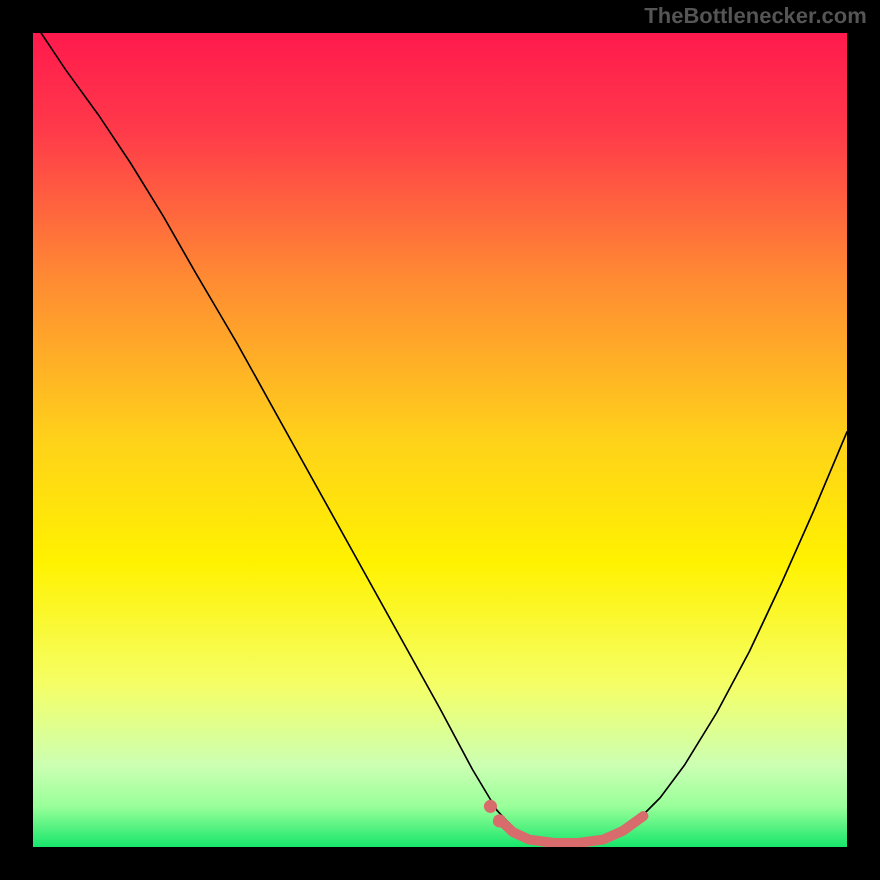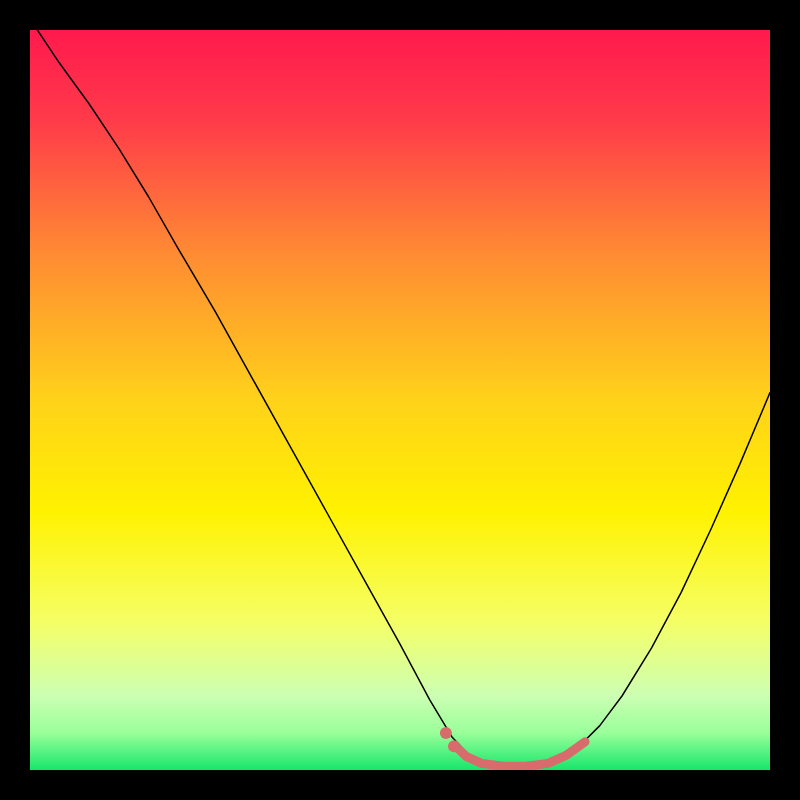--- a/index.html
+++ b/index.html
@@ -37,20 +37,21 @@
     inset: 0;
     width: 100%;
     height: 100%;
     overflow: visible;
   }
 </style>
 </head>
 <body>
 
 <div class="container">
+  <div class="watermark">TheBottlenecker.com</div>
 
   <div class="plot-area">
     <svg class="gradient" viewBox="0 0 100 100" preserveAspectRatio="none">
       <defs>
         <linearGradient id="bg-grad" x1="0" y1="0" x2="0" y2="1">
             <stop offset="0%" stop-color="#ff1a4d"></stop>
             <stop offset="12%" stop-color="#ff3a4a"></stop>
             <stop offset="30%" stop-color="#ff8a33"></stop>
             <stop offset="50%" stop-color="#ffd21a"></stop>
             <stop offset="65%" stop-color="#fff200"></stop>

